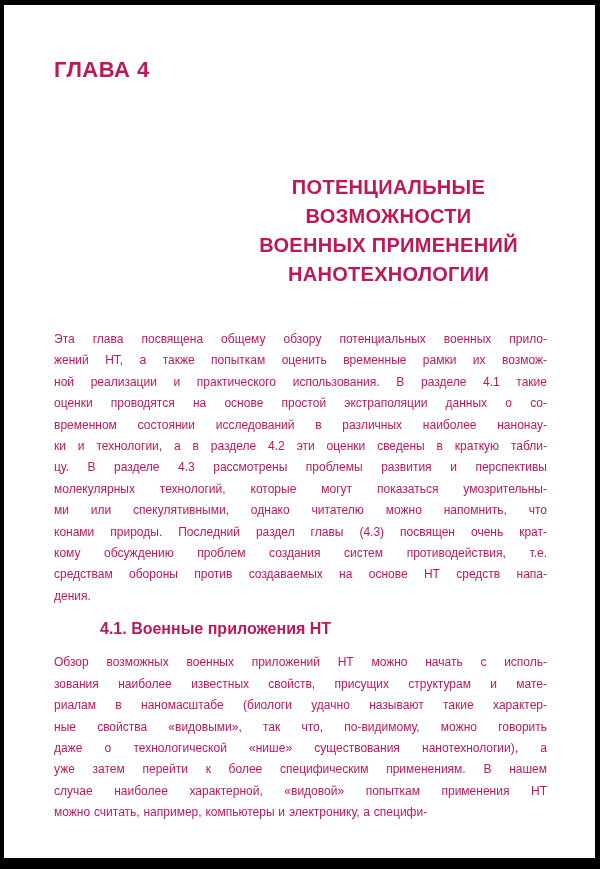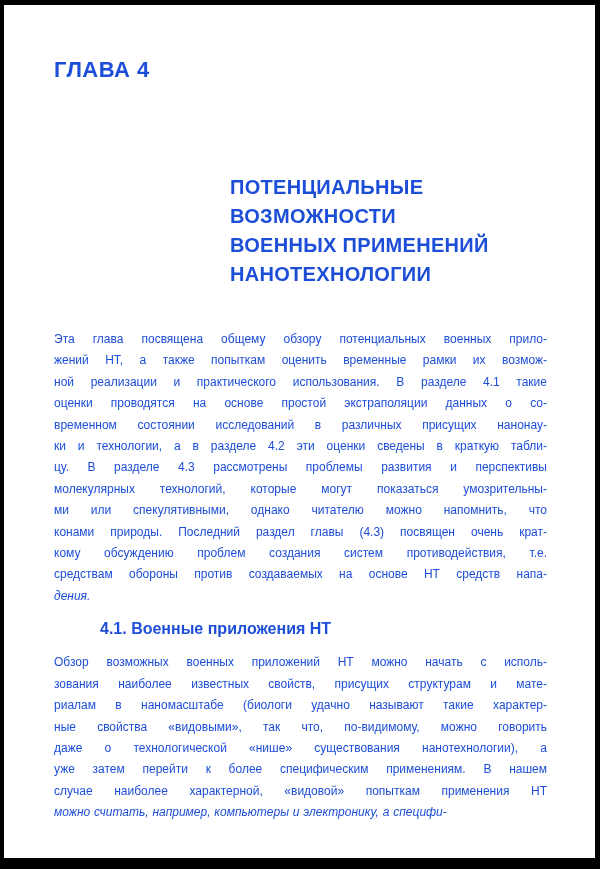--- a/index.html
+++ b/index.html
@@ -13,21 +13,21 @@
     height: 869px;
     margin: 0 auto;
     background: #ffffff;
     box-sizing: border-box;
     border-top: 5px solid #000;
     border-left: 4px solid #000;
     border-right: 5px solid #000;
     border-bottom: 11px solid #000;
     overflow: hidden;
     font-family: "Liberation Sans", sans-serif;
-    color: #1d4ed8;
+    color: #be185d;
   }
   .content {
     box-sizing: border-box;
     width: 100%;
     height: 100%;
     padding: 0 48px 0 50px;
   }
   .chapter-label {
     margin-top: 52px;
     font-size: 22px;
@@ -58,24 +58,23 @@
   .paragraph-2 {
     margin-top: 14px;
   }
   .tline {
     text-align: justify;
     text-align-last: justify;
     word-spacing: 0.5px;
   }
   .tline.last {
     text-align-last: left;
-    font-style: italic;
   }
   .hline {
-    text-align: left;
+    text-align: center;
   }
 </style>
 </head>
 <body>
 
 <div class="page-frame">
   <div class="content">
 
     <div class="chapter-label">ГЛАВА 4</div>
 
@@ -84,21 +83,21 @@
         <div class="hline">ВОЗМОЖНОСТИ</div>
         <div class="hline">ВОЕННЫХ ПРИМЕНЕНИЙ</div>
         <div class="hline last">НАНОТЕХНОЛОГИИ</div>
       </div>
 
     <div class="body-paragraph paragraph-1">
         <div class="tline">Эта глава посвящена общему обзору потенциальных военных прило-</div>
         <div class="tline">жений НТ, а также попыткам оценить временные рамки их возмож-</div>
         <div class="tline">ной реализации и практического использования. В разделе 4.1 такие</div>
         <div class="tline">оценки проводятся на основе простой экстраполяции данных о со-</div>
-        <div class="tline">временном состоянии исследований в различных присущих нанонау-</div>
+        <div class="tline">временном состоянии исследований в различных наиболее нанонау-</div>
         <div class="tline">ки и технологии, а в разделе 4.2 эти оценки сведены в краткую табли-</div>
         <div class="tline">цу. В разделе 4.3 рассмотрены проблемы развития и перспективы</div>
         <div class="tline">молекулярных технологий, которые могут показаться умозрительны-</div>
         <div class="tline">ми или спекулятивными, однако читателю можно напомнить, что</div>
         <div class="tline">конами природы. Последний раздел главы (4.3) посвящен очень крат-</div>
         <div class="tline">кому обсуждению проблем создания систем противодействия, т.е.</div>
         <div class="tline">средствам обороны против создаваемых на основе НТ средств напа-</div>
         <div class="tline last">дения.</div>
       </div>
 

